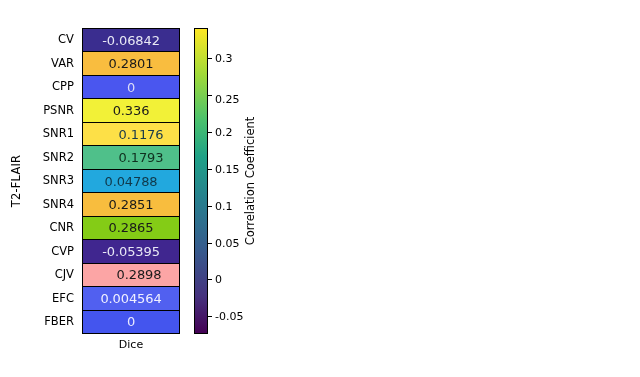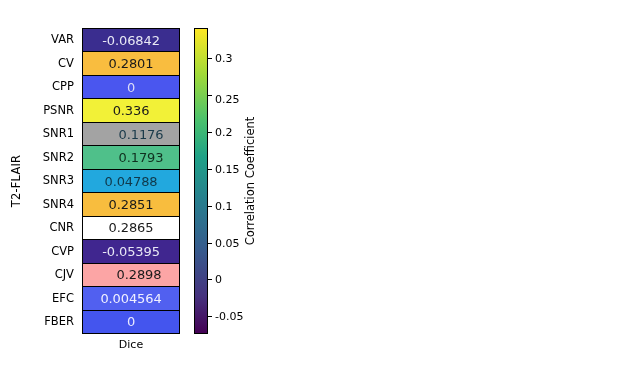--- a/index.html
+++ b/index.html
@@ -151,22 +151,22 @@
   }
 </style>
 </head>
 <body>
 
 <div id="figure">
 
   <div id="ylabel">T2-FLAIR</div>
 
   <div id="ytick-col">
+      <div class="ytick">CV</div>
       <div class="ytick">VAR</div>
-      <div class="ytick">CV</div>
       <div class="ytick">CPP</div>
       <div class="ytick">PSNR</div>
       <div class="ytick">SNR1</div>
       <div class="ytick">SNR2</div>
       <div class="ytick">SNR3</div>
       <div class="ytick">SNR4</div>
       <div class="ytick">CNR</div>
       <div class="ytick">CVP</div>
       <div class="ytick">CJV</div>
       <div class="ytick">EFC</div>
@@ -179,33 +179,33 @@
       </div>
       <div class="cell" style="background: rgb(249, 189, 63);">
         <span class="cell-text" style="color: rgb(26, 26, 26);">0.2801</span>
       </div>
       <div class="cell" style="background: rgb(74, 86, 239);">
         <span class="cell-text" style="color: rgb(220, 220, 248);">0</span>
       </div>
       <div class="cell" style="background: rgb(242, 241, 55);">
         <span class="cell-text" style="color: rgb(26, 26, 26); text-align: center;">0.336</span>
       </div>
-      <div class="cell" style="background: #a3a3a3; padding-left: 20px;">
+      <div class="cell" style="background: #fde047; padding-left: 20px;">
         <span class="cell-text" style="color: rgb(26, 58, 74);">0.1176</span>
       </div>
       <div class="cell" style="background: rgb(79, 192, 138); padding-left: 20px;">
         <span class="cell-text" style="color: rgb(16, 48, 31);">0.1793</span>
       </div>
       <div class="cell" style="background: rgb(34, 168, 222);">
         <span class="cell-text" style="color: rgb(16, 56, 74);">0.04788</span>
       </div>
       <div class="cell" style="background: rgb(248, 189, 62);">
         <span class="cell-text" style="color: rgb(26, 26, 26);">0.2851</span>
       </div>
-      <div class="cell" style="background: #ffffff;">
+      <div class="cell" style="background: #84cc16;">
         <span class="cell-text" style="color: rgb(26, 26, 26);">0.2865</span>
       </div>
       <div class="cell" style="background: rgb(64, 38, 143);">
         <span class="cell-text" style="color: rgb(232, 232, 245);">-0.05395</span>
       </div>
       <div class="cell" style="background: #fca5a5; padding-left: 16px;">
         <span class="cell-text" style="color: rgb(26, 26, 26);">0.2898</span>
       </div>
       <div class="cell" style="background: rgb(81, 96, 240);">
         <span class="cell-text" style="color: rgb(240, 240, 255);">0.004564</span>

